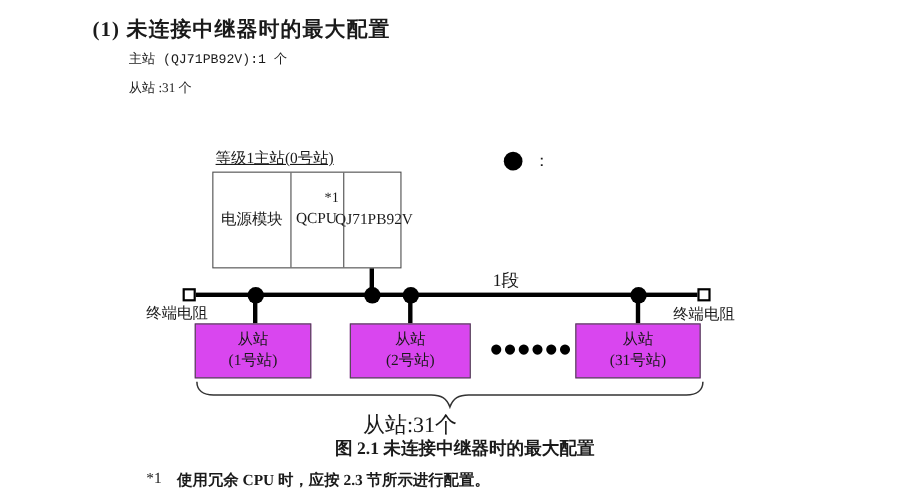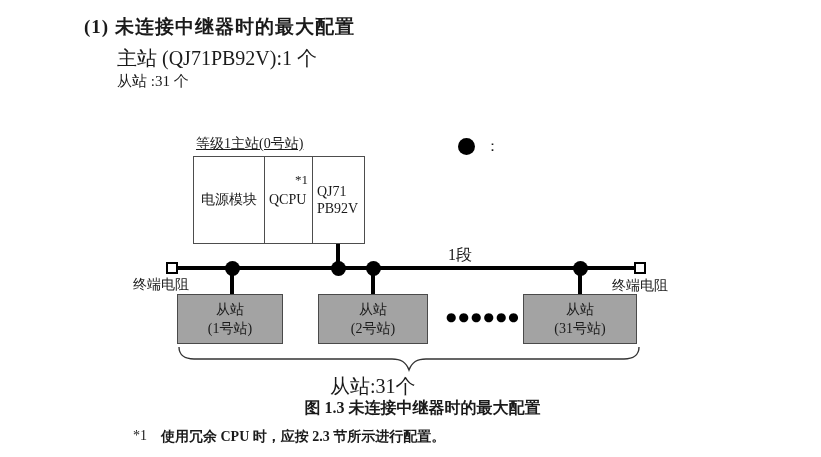--- a/index.html
+++ b/index.html
@@ -7,36 +7,36 @@
   body {
     width: 821px; height: 457px;
     position: relative;
     font-family: "Liberation Serif", "DejaVu Serif", serif;
     color: #1a1a1a;
     overflow: hidden;
   }
   .abs { position: absolute; }
 
   .title { left: 84px; top: 14px; font-size: 19px; font-weight: bold; letter-spacing: 1px; }
-  .subline1 { left: 117px; top: 45px; font-size: 20px; }
-  .subline2 { left: 117px; top: 72px; font-size: 15px; }
+  .subline1 { left: 117px; top: 45px; font-size: 12px; font-family: Liberation Mono, monospace; }
+  .subline2 { left: 117px; top: 72px; font-size: 12px; }
 
   .master-label { left: 196px; top: 135px; font-size: 14px; text-decoration: underline; }
 
   .master-box {
     left: 193px; top: 156px; width: 172px; height: 88px;
     border: 1.5px solid #4d4d4d;
     display: flex;
   }
   .mcell { border-right: 1.5px solid #4d4d4d; display: flex; align-items: center; justify-content: center; font-size: 14px; }
   .mcell:last-child { border-right: none; }
   .mcell-power { width: 71px; }
   .mcell-cpu { width: 48px; position: relative; justify-content: flex-start; padding-left: 4px; }
   .cpu-note { position: absolute; top: 15px; right: 4px; font-size: 13px; }
-  .mcell-pb { width: 50px; flex-direction: column; align-items: flex-start; padding-left: 4px; line-height: 17px; }
+  .mcell-pb { width: 50px; flex-direction: row; align-items: center; padding-left: 4px; line-height: 17px; }
 
   .legend { left: 458px; top: 137px; display: flex; align-items: center; font-size: 15px; }
   .legend-dot { width: 17px; height: 17px; border-radius: 50%; background: #000; display: inline-block; }
   .legend-colon { margin: 0 8px 0 10px; }
 
   .seg-label { left: 448px; top: 245px; font-size: 16px; }
 
   .bus-line { left: 172px; top: 266px; width: 468px; height: 4px; background: #000; }
   .term-sq { width: 12px; height: 12px; background: #fff; border: 2px solid #000; top: 262px; }
   .term-sq.left { left: 166px; }
@@ -46,21 +46,21 @@
   .term-label.right { left: 612px; top: 277px; }
 
   .bus-dot { width: 15px; height: 15px; border-radius: 50%; background: #000; top: 261px; }
   .drop { width: 4px; background: #000; }
 
   .slave-box {
     top: 294px; height: 50px;
     border: 1.5px solid #4a4a4a;
     display: flex; flex-direction: column; align-items: center; justify-content: center;
     font-size: 14px; line-height: 19px; text-align: center;
-    background: #a3a3a3;
+    background: #d946ef;
   }
   .slave-1 { left: 177px; width: 106px; }
   .slave-2 { left: 318px; width: 110px; }
   .slave-31 { left: 523px; width: 114px; }
 
   .ellipsis { left: 446px; top: 310px; font-size: 12px; letter-spacing: 2px; color: #000; font-family: "DejaVu Sans", sans-serif; }
 
   .brace-svg { left: 176px; top: 346px; }
   .brace-label { left: 330px; top: 373px; width: 160px; font-size: 20px; }
 
@@ -125,16 +125,16 @@
   <span>(31号站)</span>
 </div>
 
 <div class="abs ellipsis">●●●●●●</div>
 
 <svg class="abs brace-svg" width="466" height="28" viewBox="0 0 466 28">
   <path d="M 3 1 C 3 9, 9 13, 18 13 L 216 13 C 225 13, 230 16, 233 24 C 236 16, 241 13, 250 13 L 448 13 C 457 13, 463 9, 463 1" fill="none" stroke="#333333" stroke-width="1.4"></path>
 </svg>
 <div class="abs brace-label">从站:31个</div>
 
-<div class="abs caption">图 1.3 未连接中继器时的最大配置</div>
+<div class="abs caption">图 2.1 未连接中继器时的最大配置</div>
 
 <div class="abs footnote-marker">*1</div>
 <div class="abs footnote-text">使用冗余 CPU 时，应按 2.3 节所示进行配置。</div>
 
 </body></html>

